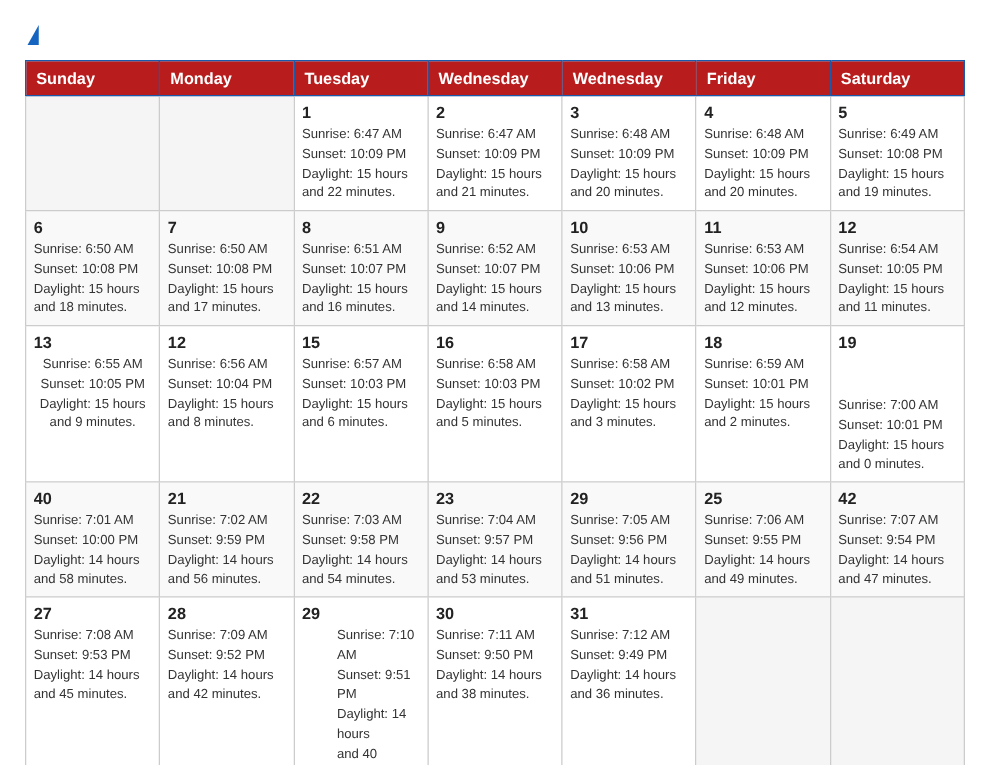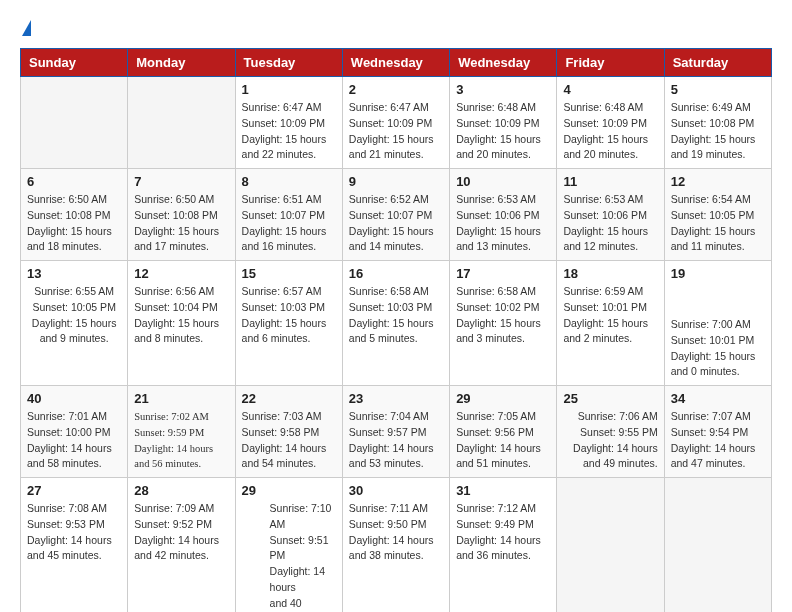--- a/index.html
+++ b/index.html
@@ -259,21 +259,21 @@
       <tr>
         <td>
           <span class="day-num">40</span>
           <div class="day-detail" style="white-space: pre-line;">Sunrise: 7:01 AM
 Sunset: 10:00 PM
 Daylight: 14 hours
 and 58 minutes.</div>
         </td>
         <td>
           <span class="day-num">21</span>
-          <div class="day-detail" style="white-space: pre-line; font-family: Liberation Serif, serif;">Sunrise: 7:02 AM
+          <div class="day-detail" style="white-space: pre-line;">Sunrise: 7:02 AM
 Sunset: 9:59 PM
 Daylight: 14 hours
 and 56 minutes.</div>
         </td>
         <td>
           <span class="day-num">22</span>
           <div class="day-detail" style="white-space: pre-line;">Sunrise: 7:03 AM
 Sunset: 9:58 PM
 Daylight: 14 hours
 and 54 minutes.</div>
@@ -287,27 +287,27 @@
         </td>
         <td>
           <span class="day-num">29</span>
           <div class="day-detail" style="white-space: pre-line;">Sunrise: 7:05 AM
 Sunset: 9:56 PM
 Daylight: 14 hours
 and 51 minutes.</div>
         </td>
         <td>
           <span class="day-num">25</span>
-          <div class="day-detail" style="white-space: pre-line; text-align: right;">Sunrise: 7:06 AM
+          <div class="day-detail" style="white-space: pre-line;">Sunrise: 7:06 AM
 Sunset: 9:55 PM
 Daylight: 14 hours
 and 49 minutes.</div>
         </td>
         <td>
-          <span class="day-num">34</span>
+          <span class="day-num">42</span>
           <div class="day-detail" style="white-space: pre-line;">Sunrise: 7:07 AM
 Sunset: 9:54 PM
 Daylight: 14 hours
 and 47 minutes.</div>
         </td>
       </tr>
       <tr>
         <td>
           <span class="day-num">27</span>
           <div class="day-detail" style="white-space: pre-line;">Sunrise: 7:08 AM

